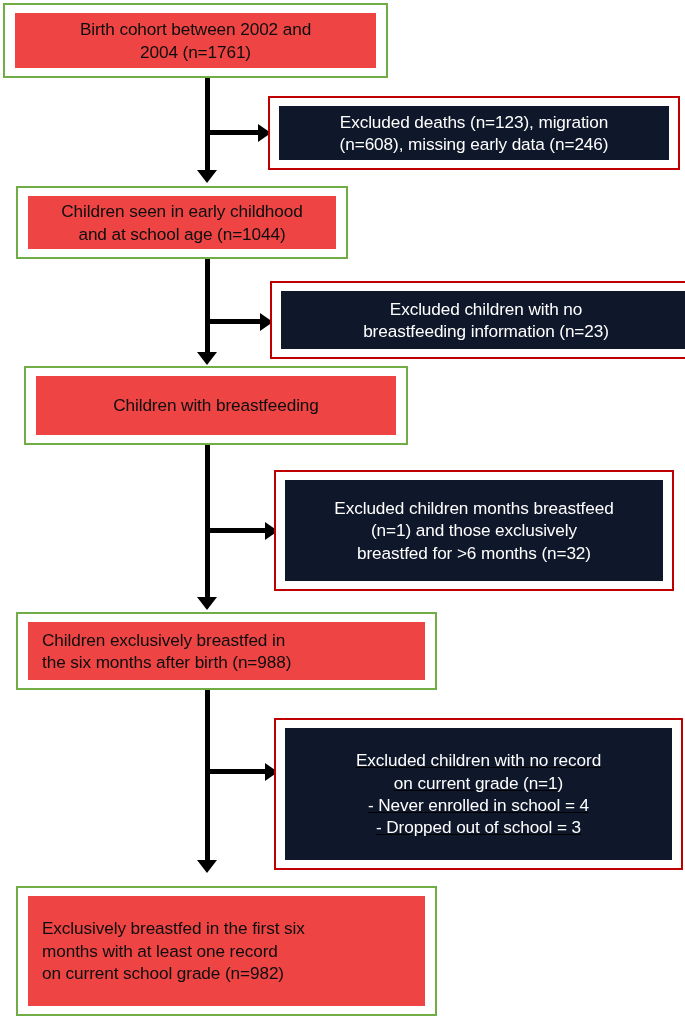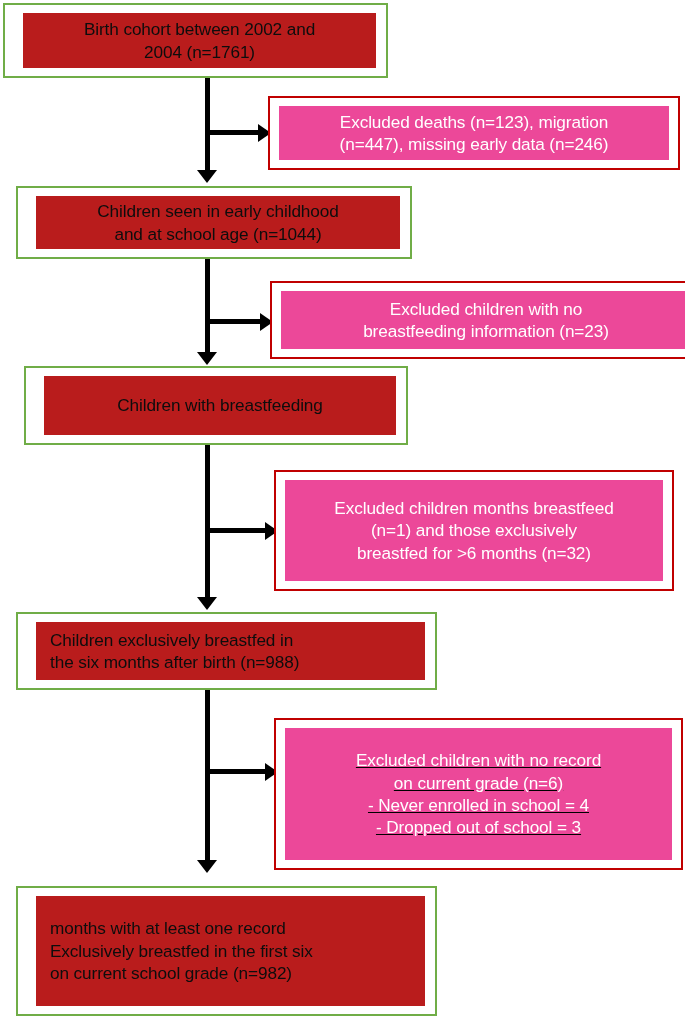--- a/index.html
+++ b/index.html
@@ -34,36 +34,35 @@
     white-space:nowrap;
     line-height:1.30;
   }
 
   
   .green{
     border:2.5px solid #70AD47;
     padding:8px 10px;
   }
   .green .fill{
-    background:#b91c1c;
-    margin-left:8px;
+    background:#ef4444;
   }
   .green .line{
     color:#0d0d0d;
     font-size:17.2px;
     letter-spacing:-0.1px;
   }
 
   
   .red{
     border:2.5px solid #C00000;
     padding:8px 9px;
   }
   .red .fill{
-    background:#ec4899;
+    background:#0f172a;
   }
   .red .line{
     color:#ffffff;
     font-size:17.2px;
     letter-spacing:-0.1px;
   }
 
   .align-center .line{text-align:center;}
   .align-left  .fill{align-items:flex-start;padding-left:14px;}
   .align-left  .line{text-align:left;}
@@ -107,25 +106,25 @@
   </div>
 
   <div class="vstem" style="left:205px;top:78px;width:5px;height:95px;"></div>
   <div class="arrow-down" style="left:197px;top:170px;"></div>
   <div class="harm" style="left:205px;top:130px;width:55px;height:5px;"></div>
   <div class="arrow-right" style="left:258px;top:123.5px;"></div>
 
   <div class="node red align-center" style="left:268px;top:96px;width:412px;height:74px;">
     <div class="fill">
       <span class="line">Excluded deaths (n=123), migration</span>
-      <span class="line">(n=447), missing early data (n=246)</span>
+      <span class="line">(n=608), missing early data (n=246)</span>
     </div>
   </div>
 
-  <div class="node green align-center" style="left:16px;top:186px;width:396px;height:73px;">
+  <div class="node green align-center" style="left:16px;top:186px;width:332px;height:73px;">
     <div class="fill">
       <span class="line">Children seen in early childhood</span>
       <span class="line">and at school age (n=1044)</span>
     </div>
   </div>
 
   <div class="vstem" style="left:205px;top:259px;width:5px;height:96px;"></div>
   <div class="arrow-down" style="left:197px;top:352px;"></div>
   <div class="harm" style="left:205px;top:319px;width:57px;height:5px;"></div>
   <div class="arrow-right" style="left:260px;top:312.5px;"></div>
@@ -164,27 +163,27 @@
   </div>
 
   <div class="vstem" style="left:205px;top:690px;width:5px;height:173px;"></div>
   <div class="arrow-down" style="left:197px;top:860px;"></div>
   <div class="harm" style="left:205px;top:769px;width:62px;height:5px;"></div>
   <div class="arrow-right" style="left:265px;top:762.5px;"></div>
 
   <div class="node red align-center" style="left:274px;top:718px;width:409px;height:152px;text-decoration:underline;">
     <div class="fill">
       <span class="line">Excluded children with no record</span>
-      <span class="line">on current grade (n=6)</span>
+      <span class="line">on current grade (n=1)</span>
       <span class="line">- Never enrolled in school = 4</span>
       <span class="line">- Dropped out of school = 3</span>
     </div>
   </div>
 
   <div class="node green align-left" style="left:16px;top:886px;width:421px;height:130px;">
     <div class="fill">
+      <span class="line">Exclusively breastfed in the first six</span>
       <span class="line">months with at least one record</span>
-      <span class="line">Exclusively breastfed in the first six</span>
       <span class="line">on current school grade (n=982)</span>
     </div>
   </div>
 
 </div>
 
 </body></html>

